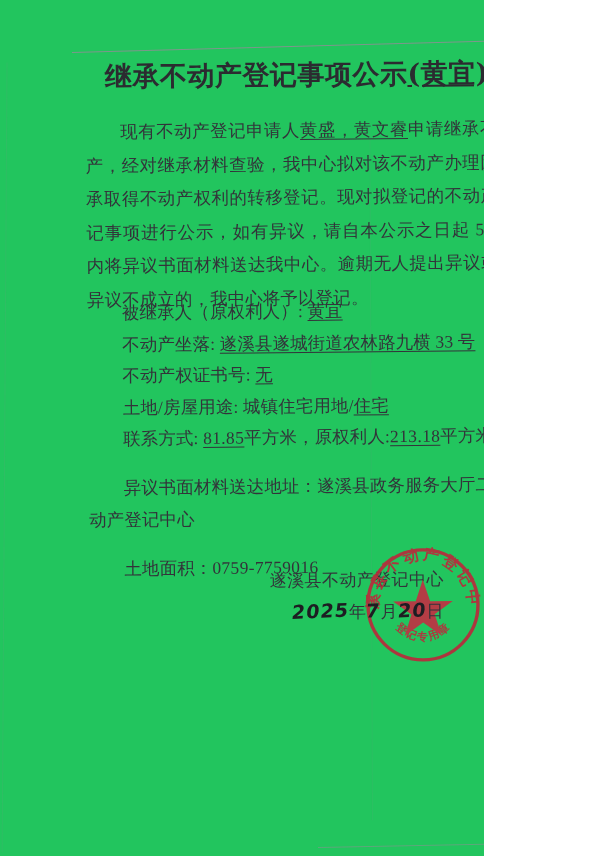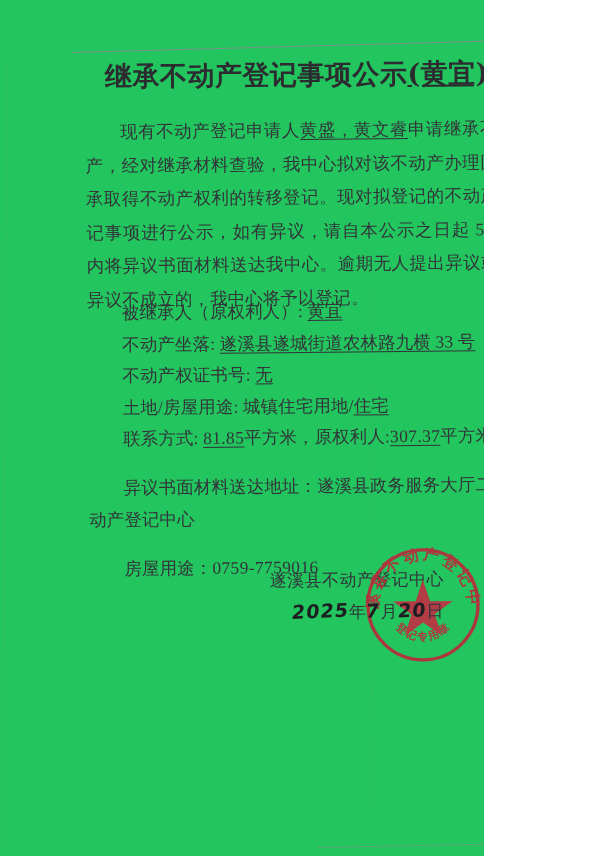--- a/index.html
+++ b/index.html
@@ -202,25 +202,25 @@
       <p class="field-line indent"><span>不动产坐落:</span>
         <span class="u">遂溪县遂城街道农林路九横 33 号</span></p>
 
       <p class="field-line indent"><span>不动产权证书号:</span>
         <span class="u">无</span></p>
 
       <p class="field-line indent"><span>土地/房屋用途:</span>
         <span>城镇住宅用地</span><span>/</span><span class="u">住宅</span></p>
 
       <p class="field-line indent"><span>联系方式:</span>
-        <span class="u num">81.85</span><span>平方米，</span><span>原权利人:</span><span class="u num">307.37</span><span>平方米</span></p>
+        <span class="u num">81.85</span><span>平方米，</span><span>原权利人:</span><span class="u num">213.18</span><span>平方米</span></p>
 
       <p class="field-wrap"><span>异议书面材料送达地址：</span><span>遂溪县政务服务大厅二楼不动产登记中心</span></p>
 
-      <p class="field-line indent"><span>房屋用途：</span><span class="num">0759-7759016</span></p>
+      <p class="field-line indent"><span>土地面积：</span><span class="num">0759-7759016</span></p>
 
     </div>
 
     <div class="sign-block">
       <p class="sign-line">遂溪县不动产登记中心</p>
       <p class="sign-date"><span class="hand">2025</span><span>年</span><span class="hand">7</span><span>月</span><span class="hand">20</span><span>日</span></p>
     </div>
 
     <div class="seal">
       <svg viewBox="0 0 122 122" width="122" height="122" aria-hidden="true">

